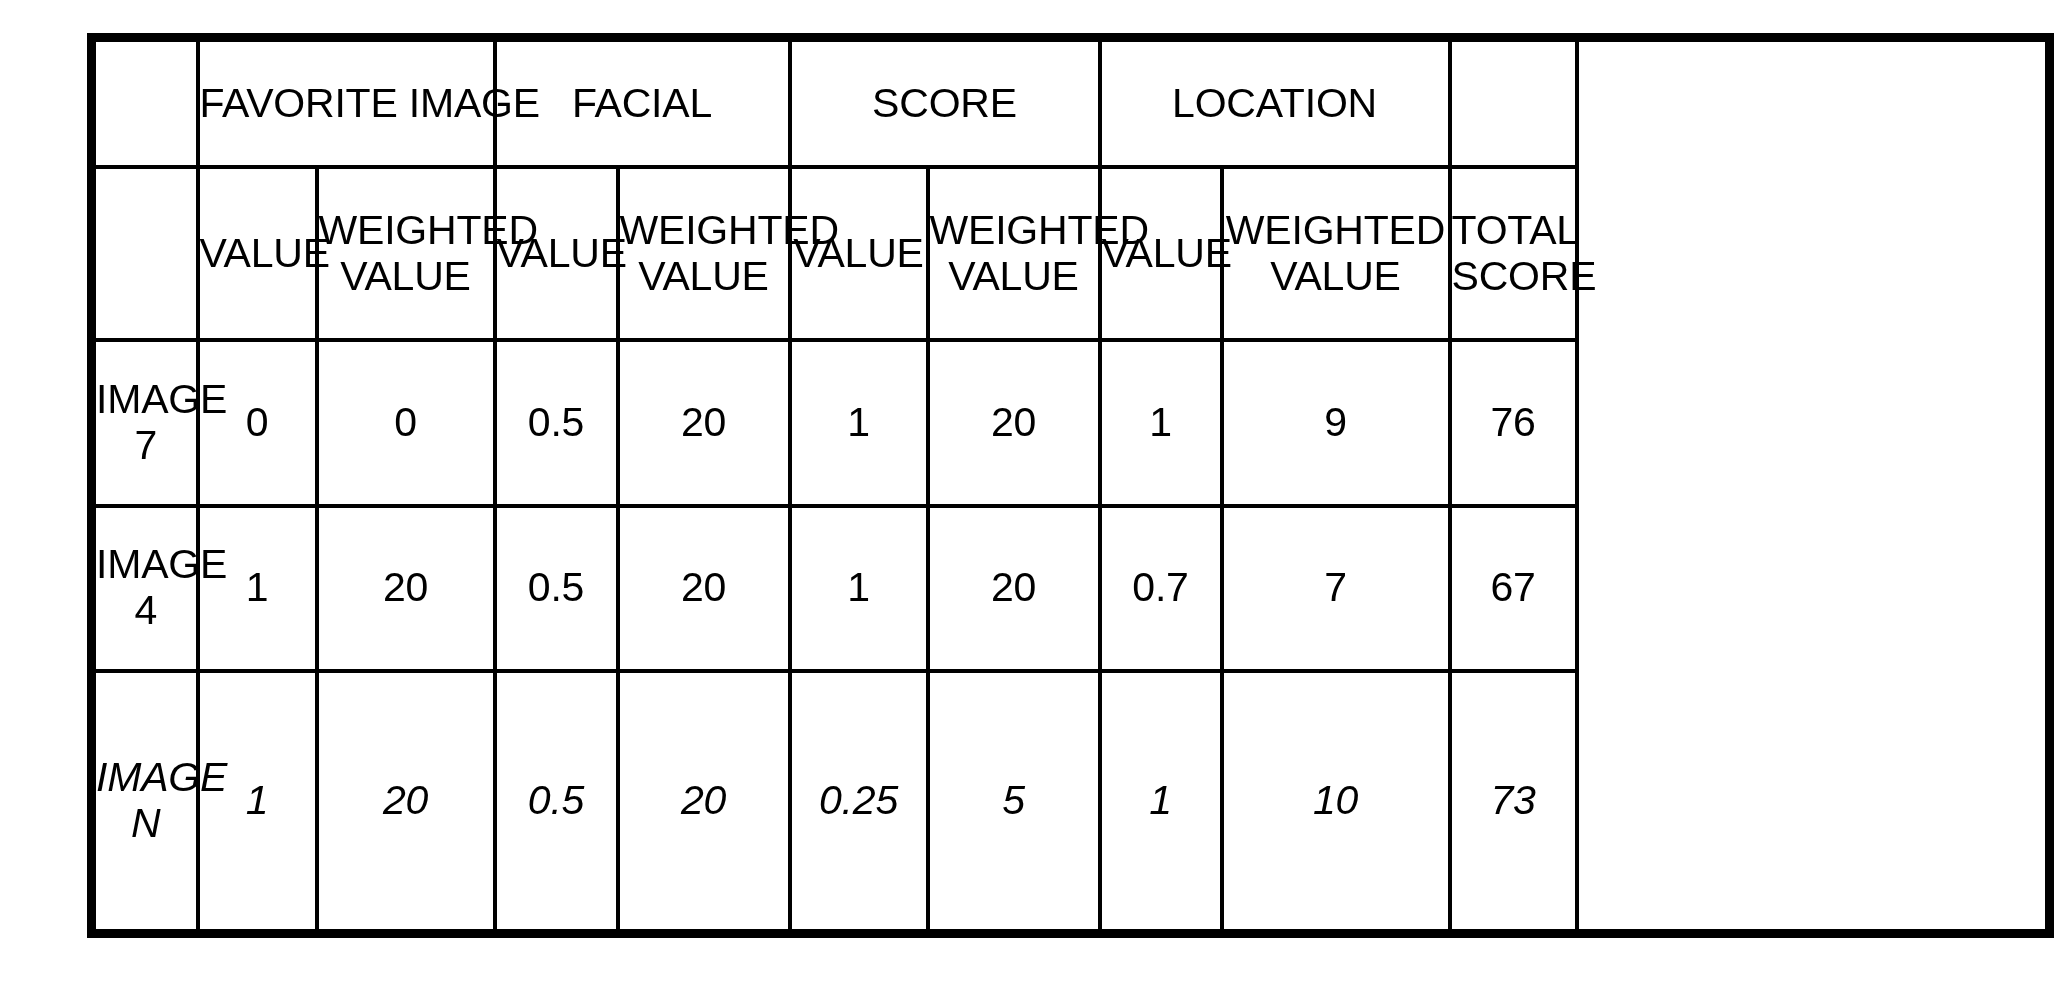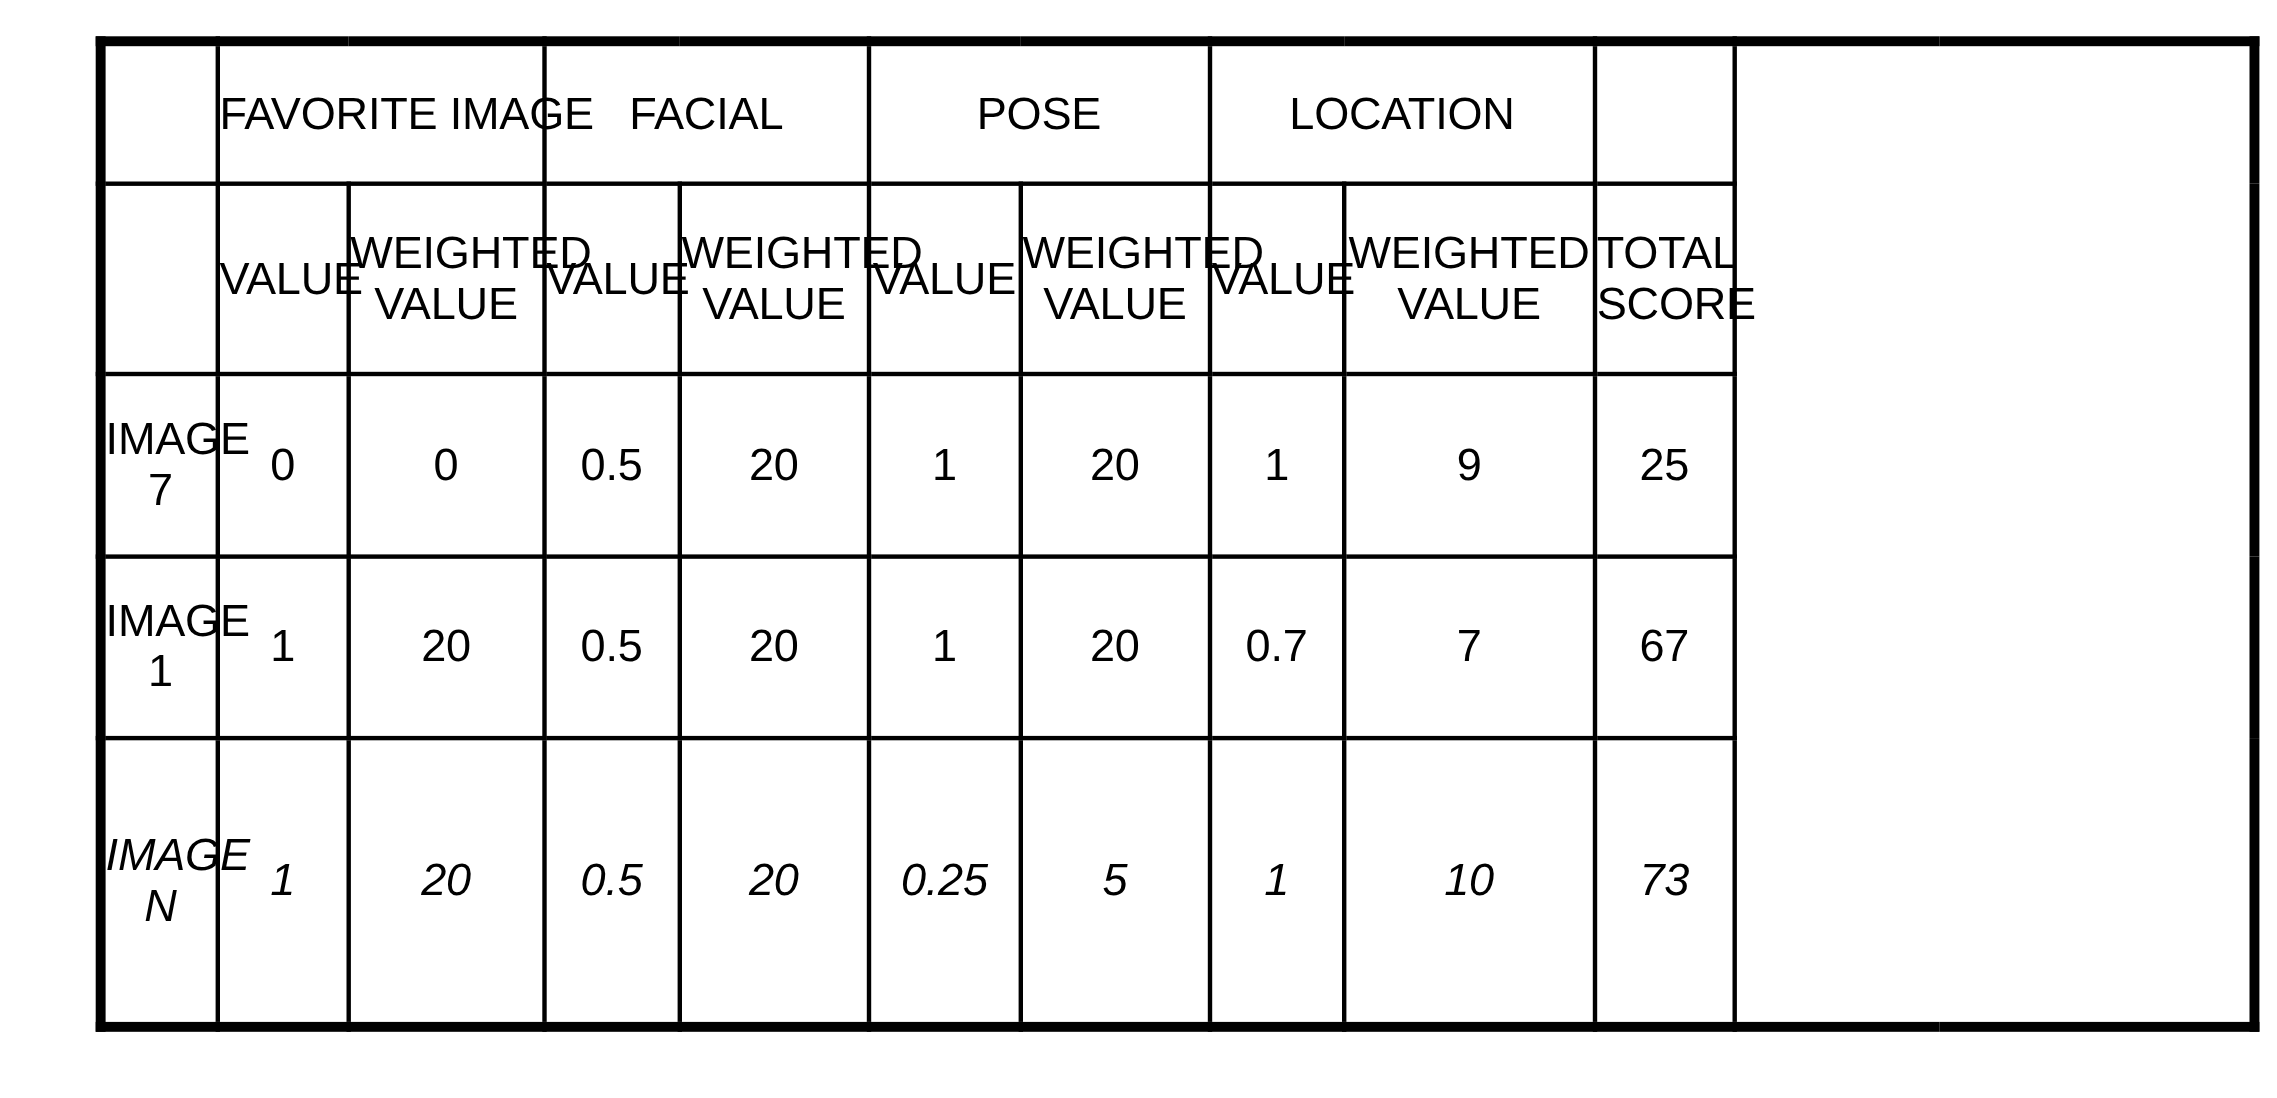--- a/index.html
+++ b/index.html
@@ -108,21 +108,21 @@
         <col class="c9">
         <col class="c10">
         <col class="c11">
     </colgroup>
     <tbody>
 
       <tr class="r-group">
         <td class="blank-cell"></td>
         <td class="head-group nowrap" colspan="2">FAVORITE IMAGE</td>
         <td class="head-group nowrap" colspan="2">FACIAL</td>
-        <td class="head-group nowrap" colspan="2">POSE</td>
+        <td class="head-group nowrap" colspan="2">SCORE</td>
         <td class="head-group nowrap" colspan="2">LOCATION</td>
         <td class="head-group"></td>
       </tr>
 
       <tr class="r-sub">
         <td class="blank-cell"></td>
         <td class="head-sub nowrap">VALUE</td>
         <td class="head-sub twoline">WEIGHTED VALUE</td>
         <td class="head-sub nowrap">VALUE</td>
         <td class="head-sub twoline">WEIGHTED VALUE</td>
@@ -136,25 +136,25 @@
       <tr class="r-data">
         <td class="row-label">IMAGE 7</td>
         <td class="num">0</td>
         <td class="num">0</td>
         <td class="num">0.5</td>
         <td class="num">20</td>
         <td class="num">1</td>
         <td class="num">20</td>
         <td class="num">1</td>
         <td class="num">9</td>
-        <td class="num">25</td>
+        <td class="num">76</td>
       </tr>
 
       <tr class="r-data">
-        <td class="row-label">IMAGE 1</td>
+        <td class="row-label">IMAGE 4</td>
         <td class="num">1</td>
         <td class="num">20</td>
         <td class="num">0.5</td>
         <td class="num">20</td>
         <td class="num">1</td>
         <td class="num">20</td>
         <td class="num">0.7</td>
         <td class="num">7</td>
         <td class="num">67</td>
       </tr>

